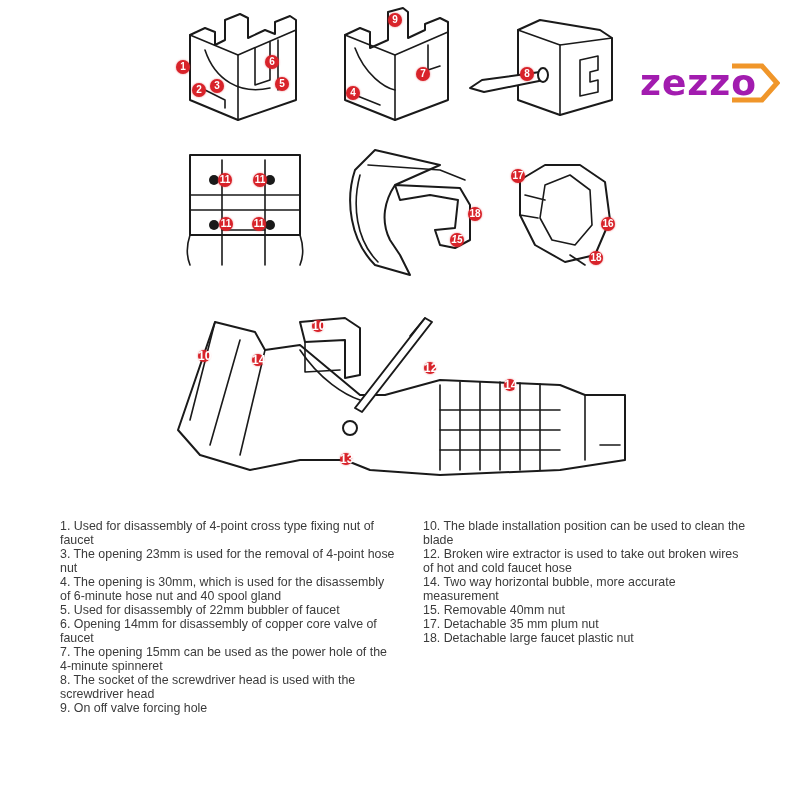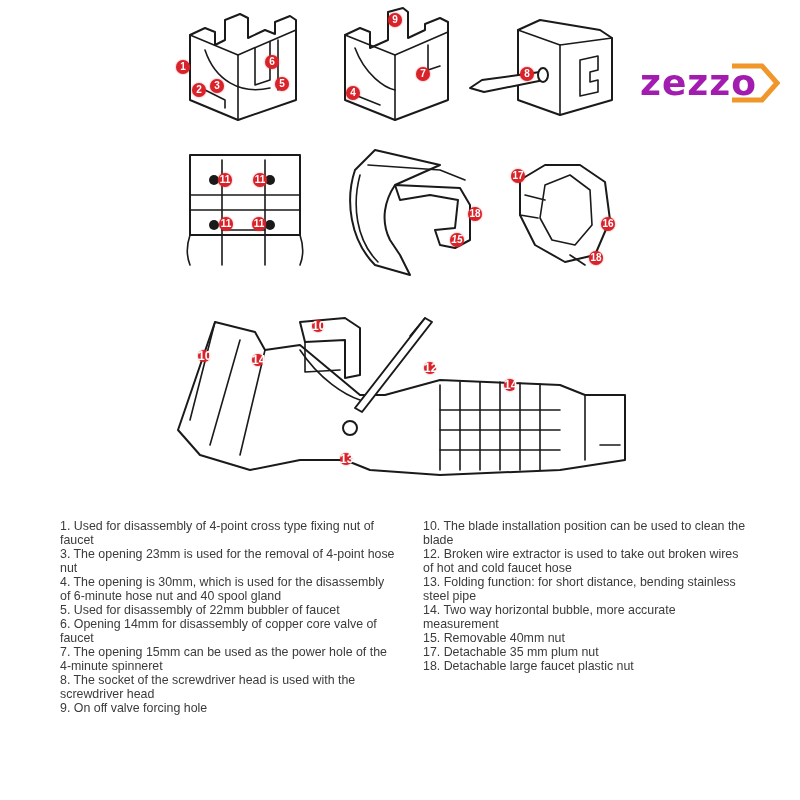--- a/index.html
+++ b/index.html
@@ -139,18 +139,17 @@
   <div>5. Used for disassembly of 22mm bubbler of faucet</div>
   <div>6. Opening 14mm for disassembly of copper core valve of faucet</div>
   <div>7. The opening 15mm can be used as the power hole of the 4-minute spinneret</div>
   <div>8. The socket of the screwdriver head is used with the screwdriver head</div>
   <div>9. On off valve forcing hole</div>
 </div>
 
 <div class="desc col-right">
   <div>10. The blade installation position can be used to clean the blade</div>
   <div>12. Broken wire extractor is used to take out broken wires of hot and cold faucet hose</div>
-  <div>13. Folding function: for short distance, bending stainless steel pipe</div>
   <div>14. Two way horizontal bubble, more accurate measurement</div>
   <div>15. Removable 40mm nut</div>
   <div>17. Detachable 35 mm plum nut</div>
   <div>18. Detachable large faucet plastic nut</div>
 </div>
 
 </body></html>

